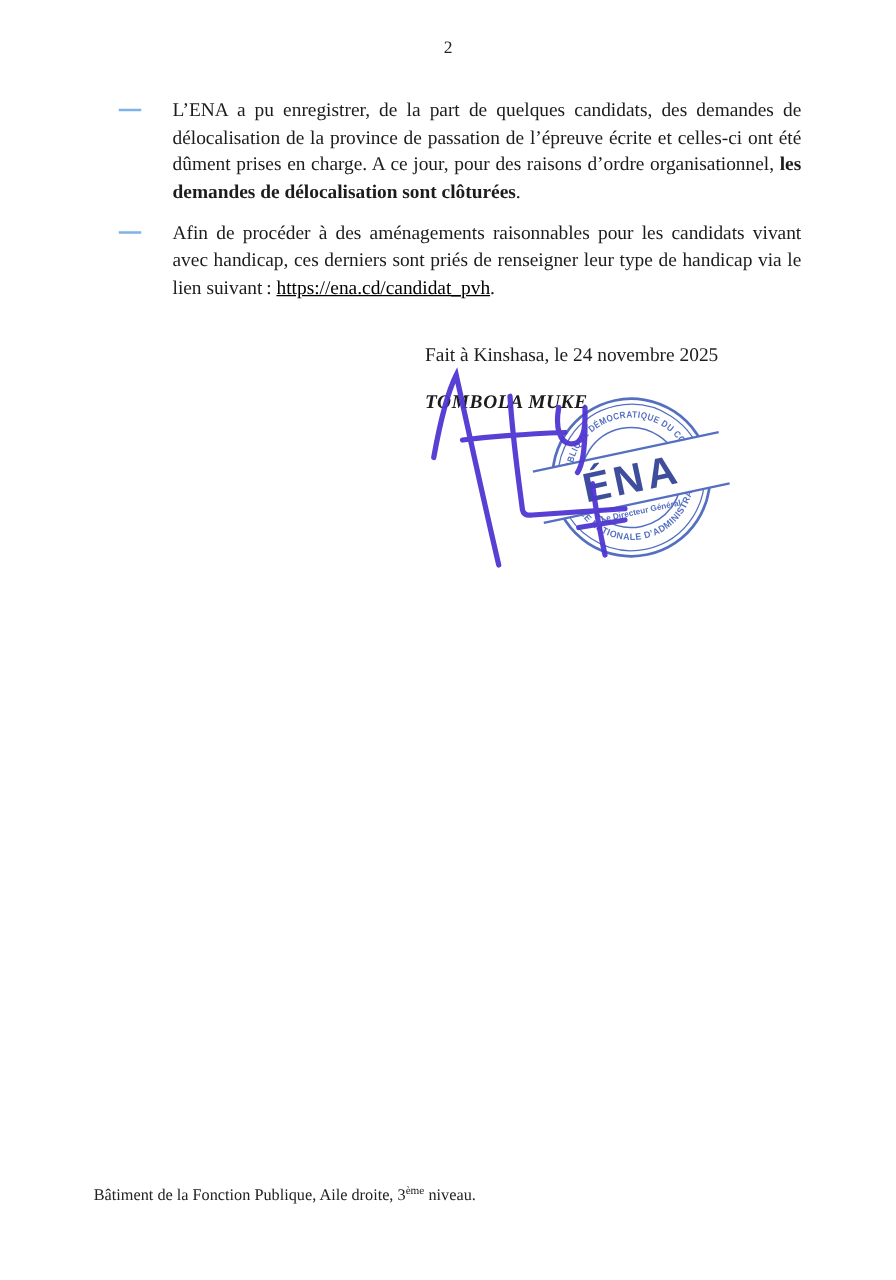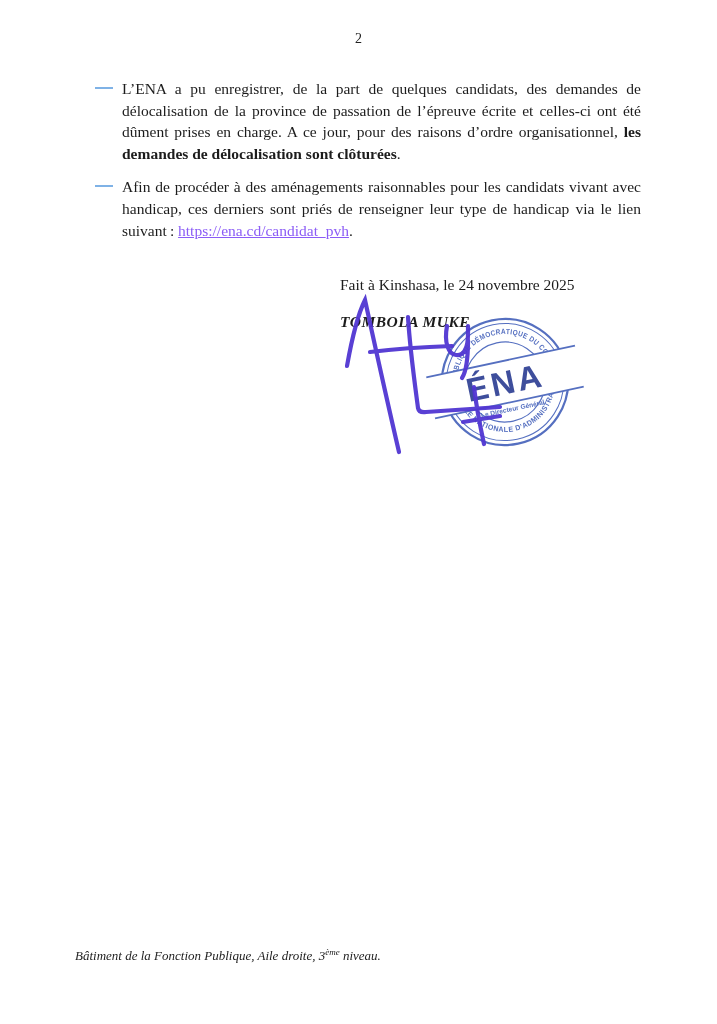--- a/index.html
+++ b/index.html
@@ -32,24 +32,25 @@
     height: 2px;
     background: #7fb2e6;
     margin-top: 9px;
     margin-right: 9px;
   }
   .bullet-text {
     flex: 1;
     font-size: 15.5px;
     line-height: 21.6px;
     text-align: justify;
+    margin-left: 16px;
   }
   .bold-seg { font-weight: bold; }
   a.doc-link, .doc-link {
-    color: #8b5cf6;
+    color: #000000;
     text-decoration: underline;
     cursor: pointer;
   }
   .closing-block {
     position: absolute;
     left: 340px; top: 276px;
     font-size: 15.5px;
   }
   .date-line { white-space: nowrap; }
   .signatory {
@@ -64,21 +65,20 @@
     left: 330px; top: 270px;
     width: 280px; height: 210px;
     pointer-events: none;
   }
   .footer {
     position: absolute;
     left: 75px; top: 944px;
     font-size: 13px;
     line-height: 16px;
     color: #222;
-    font-style: italic;
   }
   .footer sup { font-size: 9px; }
   .stamp-arc-text {
     font-family: "Liberation Sans", sans-serif;
     font-weight: bold;
     font-size: 7.4px;
     letter-spacing: 0.4px;
     fill: #3e5cb8;
   }
   .stamp-center-text {

